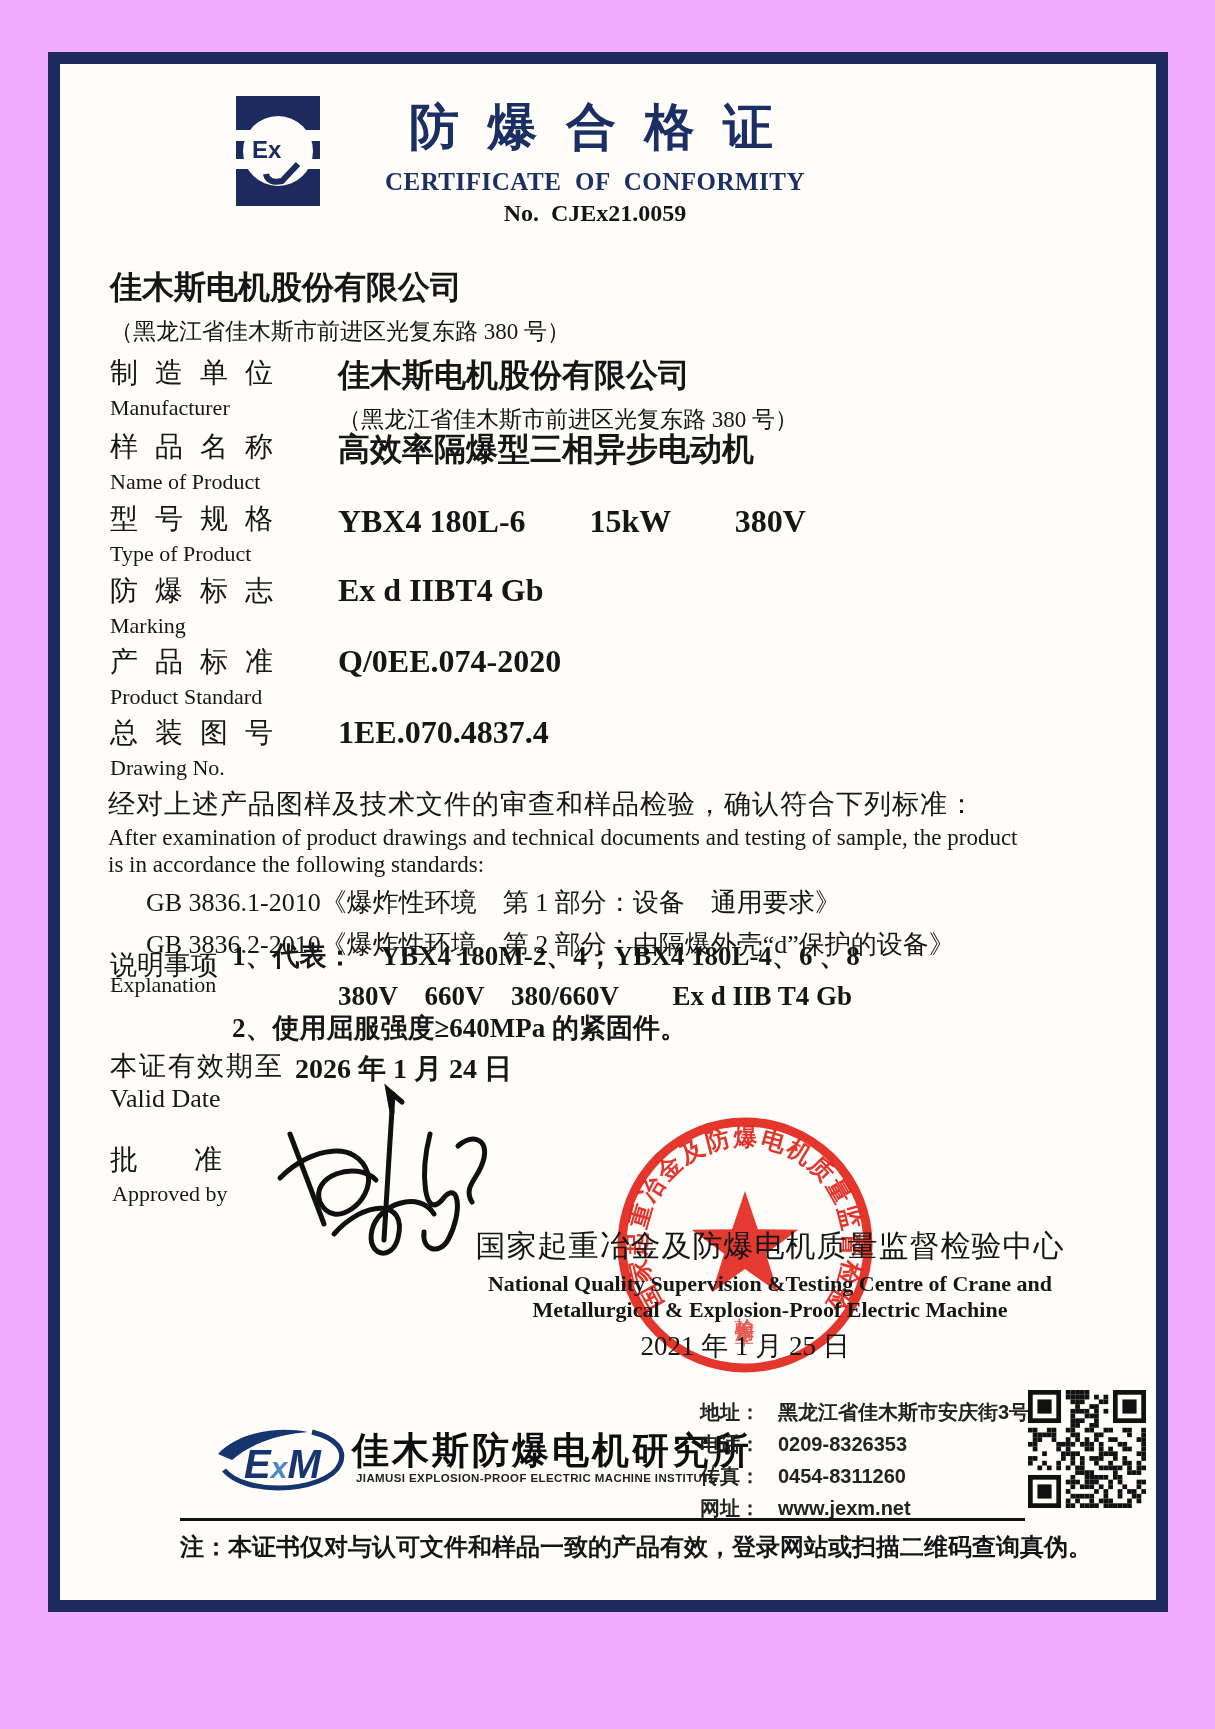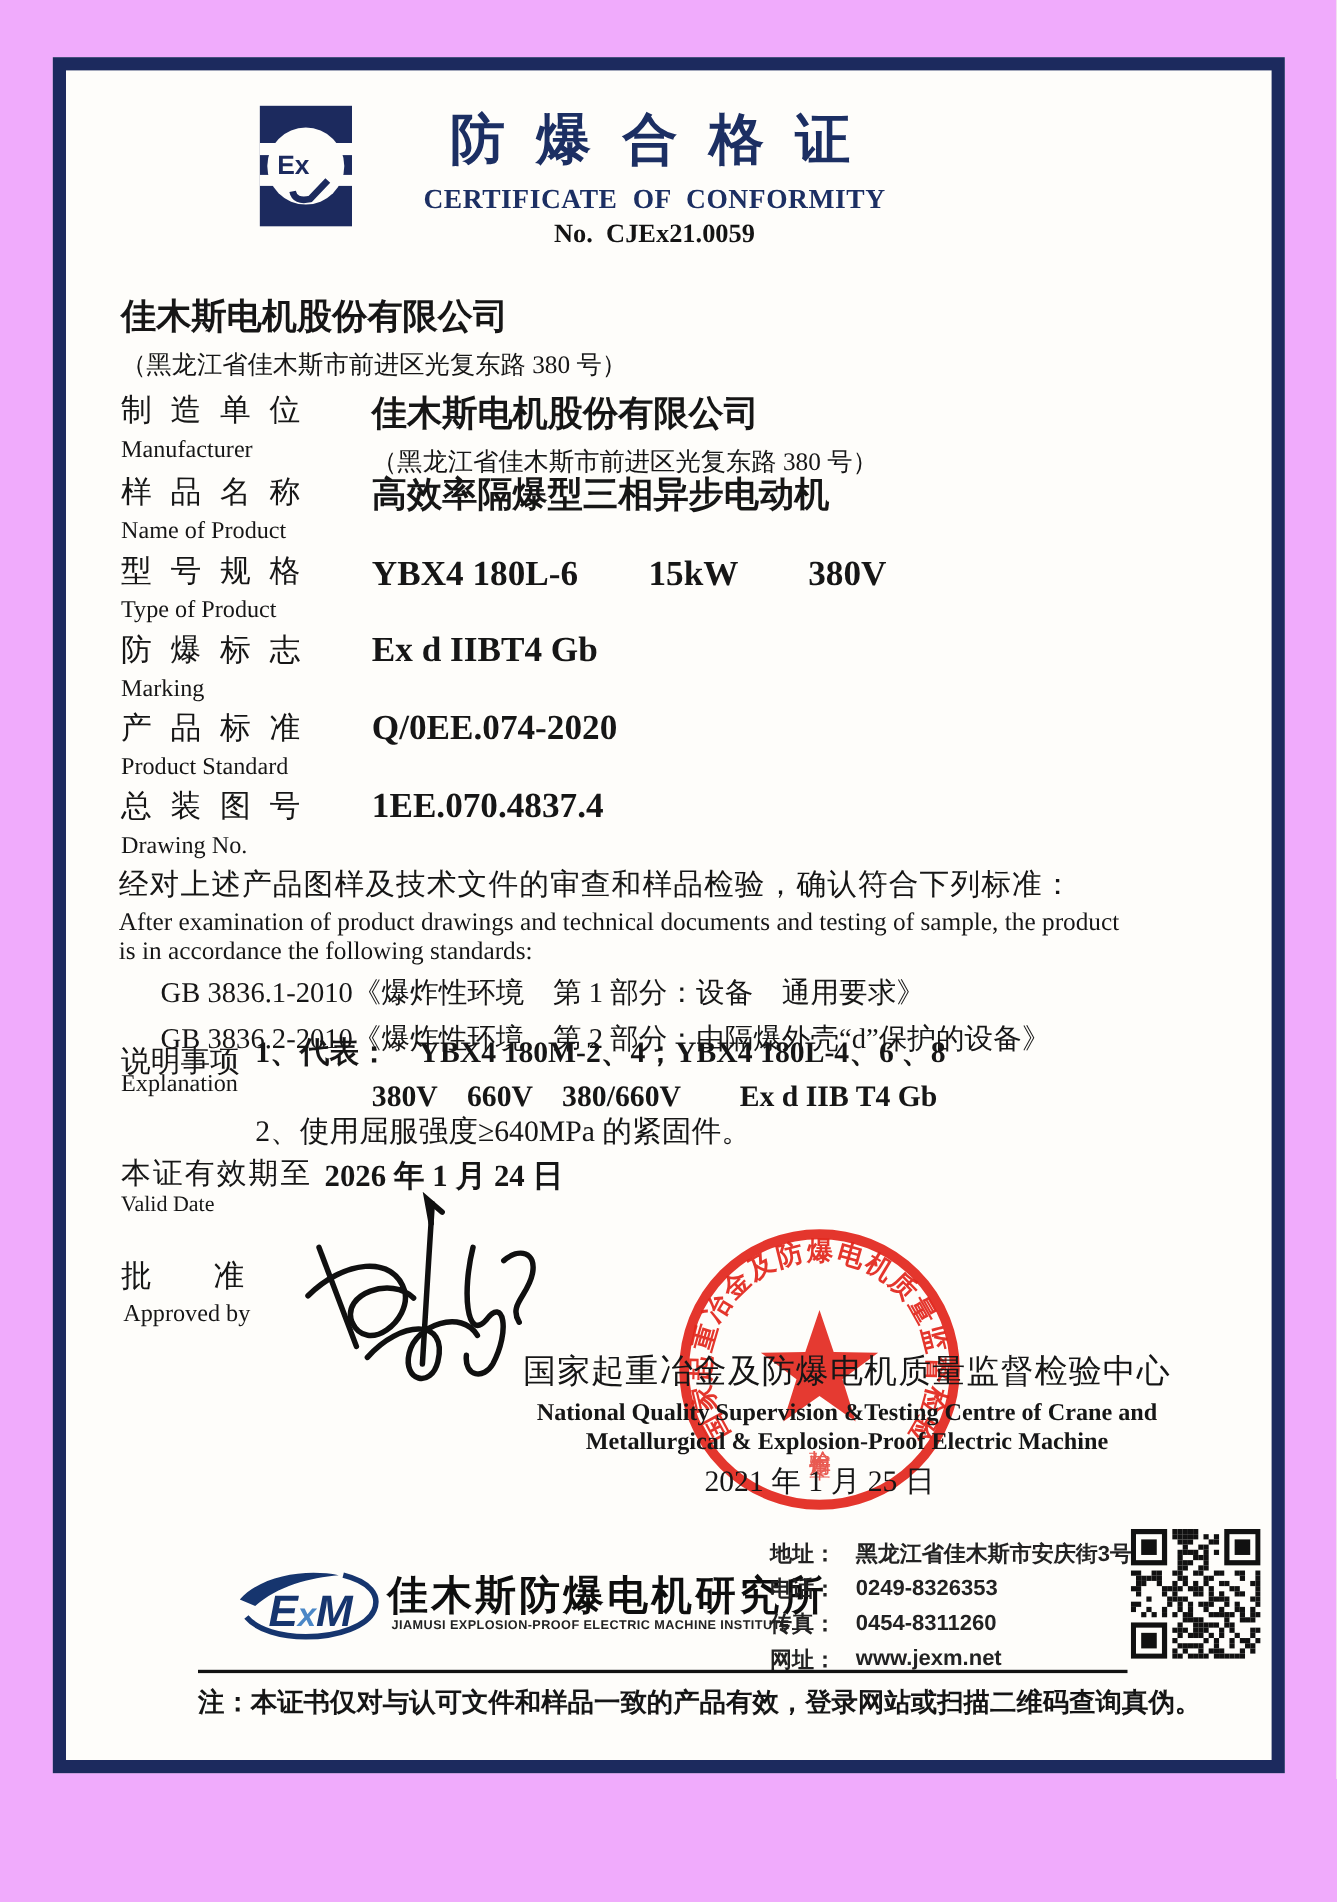--- a/index.html
+++ b/index.html
@@ -31,24 +31,24 @@
   
   .statement{left:108px;top:786px;width:1005px;}
   .statement .cn{font-size:27px;letter-spacing:1px;}
   .statement .en{font-size:23px;line-height:1.16;margin-top:3px;}
   .std{font-size:26px;margin-top:7px;padding-left:38px;white-space:nowrap;}
   
   .exp-lab-cn{left:110px;top:947px;font-size:27px;}
   .exp-lab-en{left:110px;top:972px;font-size:22px;}
   .exp-l1{left:232px;top:938px;font-size:27px;font-weight:bold;white-space:nowrap;}
   .exp-l2{left:338px;top:978px;font-size:27px;font-weight:bold;white-space:nowrap;}
-  .exp-l3{left:232px;top:1010px;font-size:27px;font-weight:normal;white-space:nowrap;}
+  .exp-l3{left:232px;top:1010px;font-size:27px;font-weight:bold;white-space:nowrap;}
   
   .valid-cn{left:110px;top:1048px;font-size:27px;letter-spacing:2px;}
-  .valid-en{left:110px;top:1084px;font-size:20px;}
+  .valid-en{left:110px;top:1084px;font-size:26px;}
   .valid-v{left:295px;top:1050px;font-size:28px;font-weight:bold;}
   
   .appr-cn{left:110px;top:1141px;font-size:28px;}
   .appr-en{left:112px;top:1181px;font-size:22px;}
   
   .auth{left:430px;top:1226px;width:680px;text-align:center;}
   .auth .n-cn{font-size:30px;letter-spacing:1px;white-space:nowrap;}
   .auth .n-en{font-size:22px;font-weight:bold;line-height:1.2;margin-top:4px;}
   .auth-date{left:595px;top:1328px;width:300px;text-align:center;font-size:27px;}
   
@@ -216,21 +216,21 @@
   <div class="abs inst-cn">佳木斯防爆电机研究所</div>
   <div class="abs inst-en">JIAMUSI EXPLOSION-PROOF ELECTRIC MACHINE INSTITUTE</div>
 
   <div class="abs contact">
     <div class="cl">
       <span class="k">地址：</span>
         <span>黑龙江省佳木斯市安庆街3号</span>
       </div>
     <div class="cl">
       <span class="k">电话：</span>
-        <span>0249-8326353</span>
+        <span>0209-8326353</span>
       </div>
     <div class="cl">
       <span class="k">传真：</span>
         <span>0454-8311260</span>
       </div>
     <div class="cl">
       <span class="k">网址：</span>
         <span>www.jexm.net</span>
       </div>
   </div>

